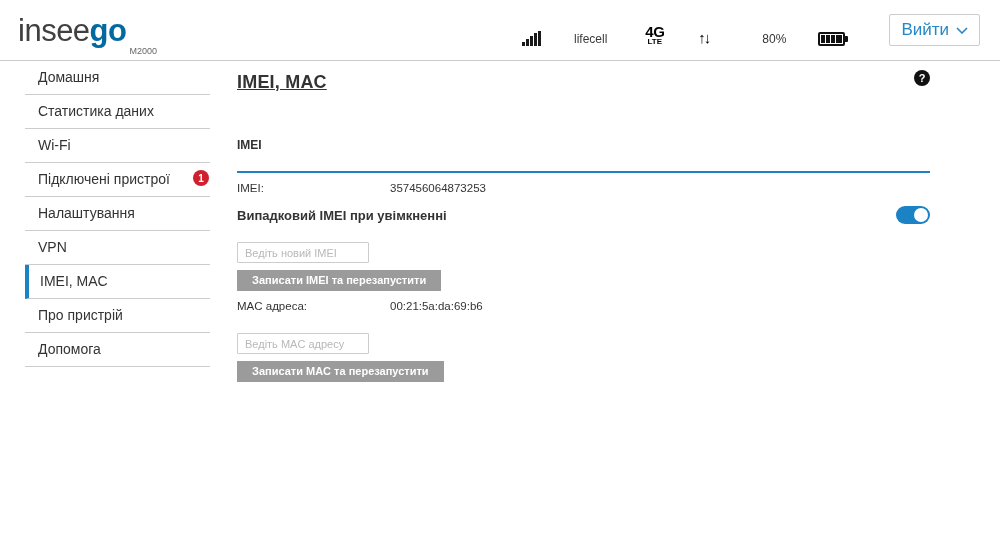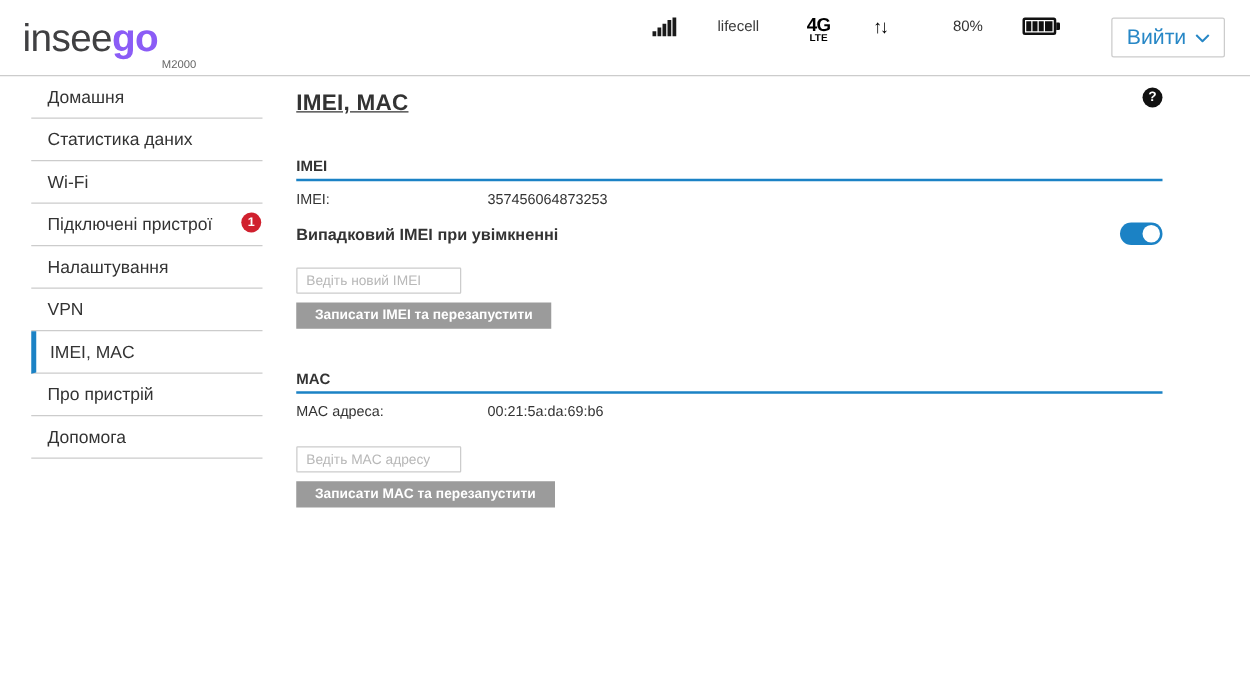--- a/index.html
+++ b/index.html
@@ -13,26 +13,26 @@
   .header {
     height: 61px; border-bottom: 1px solid #ccc;
     display: flex; align-items: center; justify-content: space-between;
     padding: 0 20px 0 18px; background: #fff;
   }
   .logo-wrap { position: relative; margin-top: 2px; }
   .logo {
     font-size: 31px; letter-spacing: -0.5px; color: #404042;
     line-height: 34px; font-weight: normal;
   }
-  .logo .logo-accent { color: #8b5cf6; font-weight: bold; }
+  .logo .logo-accent { color: #0369a1; font-weight: bold; }
   .logo-model {
     position: absolute; left: 100%; margin-left: 3px; bottom: -8px;
     font-size: 9px; color: #666;
   }
-  .status { display: flex; align-items: flex-start; gap: 26px; }
+  .status { display: flex; align-items: flex-end; gap: 26px; }
   .signal-icon { display: flex; align-items: flex-end; margin-right: 6px; }
   .signal-icon span { width: 3px; background: #1a1a1a; margin-right: 1px; display: block; }
   .signal-icon .b1 { height: 4px; } .signal-icon .b2 { height: 7px; }
   .signal-icon .b3 { height: 10px; } .signal-icon .b4 { height: 13px; }
   .signal-icon .b5 { height: 15px; }
   .carrier { font-size: 12px; color: #3a3a3a; margin-right: 12px; }
   .network { display: flex; flex-direction: column; align-items: center; margin-right: 8px; color: #000; }
   .network .net-main { font-size: 15px; font-weight: bold; line-height: 13px; letter-spacing: -0.5px; }
   .network .net-sub { font-size: 8px; font-weight: bold; line-height: 8px; }
   .arrows { font-size: 15px; font-weight: bold; color: #000; letter-spacing: -2px; margin-right: 12px; line-height: 16px; }
@@ -66,22 +66,22 @@
   .main { margin-left: 27px; width: 693px; padding-top: 11px; }
   .title-row { display: flex; justify-content: space-between; align-items: flex-start; }
   .page-title { font-size: 18px; font-weight: bold; color: #333; text-decoration: underline; letter-spacing: 0.2px; }
   .help-icon {
     width: 16px; height: 16px; border-radius: 50%; background: #111;
     color: #fff; font-size: 11px; font-weight: bold;
     display: flex; align-items: center; justify-content: center;
     margin-top: -2px; cursor: pointer;
   }
   .section-header {
-    margin-top: 33px; font-size: 12px; font-weight: bold; color: #333;
-    padding-bottom: 3px; border-bottom: 2px solid #1b82c5;
+    margin-top: 45px; font-size: 12px; font-weight: bold; color: #333;
+    padding-bottom: 19px; border-bottom: 2px solid #1b82c5;
   }
   .value-row { display: flex; padding: 9px 0 8px 0; font-size: 11.5px; color: #333; gap: 35px; }
   .value-label { width: 118px; flex-shrink: 0; }
   .value-text { }
   .toggle-row { display: flex; justify-content: space-between; align-items: center; padding: 4px 0 5px 0; }
   .toggle-label { font-size: 13px; font-weight: bold; color: #333; }
   .toggle {
     position: relative; width: 34px; height: 18px; border-radius: 9px;
     background: #1b82c5; cursor: pointer; flex-shrink: 0;
   }
@@ -174,21 +174,20 @@
     </div>
     <div class="toggle-row">
       <span class="toggle-label">Випадковий IMEI при увімкненні</span>
       <span class="toggle">
           <span class="knob"></span>
         </span>
     </div>
     <input class="text-input" type="text" placeholder="Ведіть новий IMEI" style="">
     <button class="gray-btn">Записати IMEI та перезапустити</button>
 
-    <div class="section-header">MAC</div>
     <div class="value-row">
       <span class="value-label">MAC адреса:</span>
       <span class="value-text">00:21:5a:da:69:b6</span>
     </div>
     <input class="text-input" type="text" placeholder="Ведіть MAC адресу" style="">
     <button class="gray-btn">Записати MAC та перезапустити</button>
   </div>
 
 </div>
 

